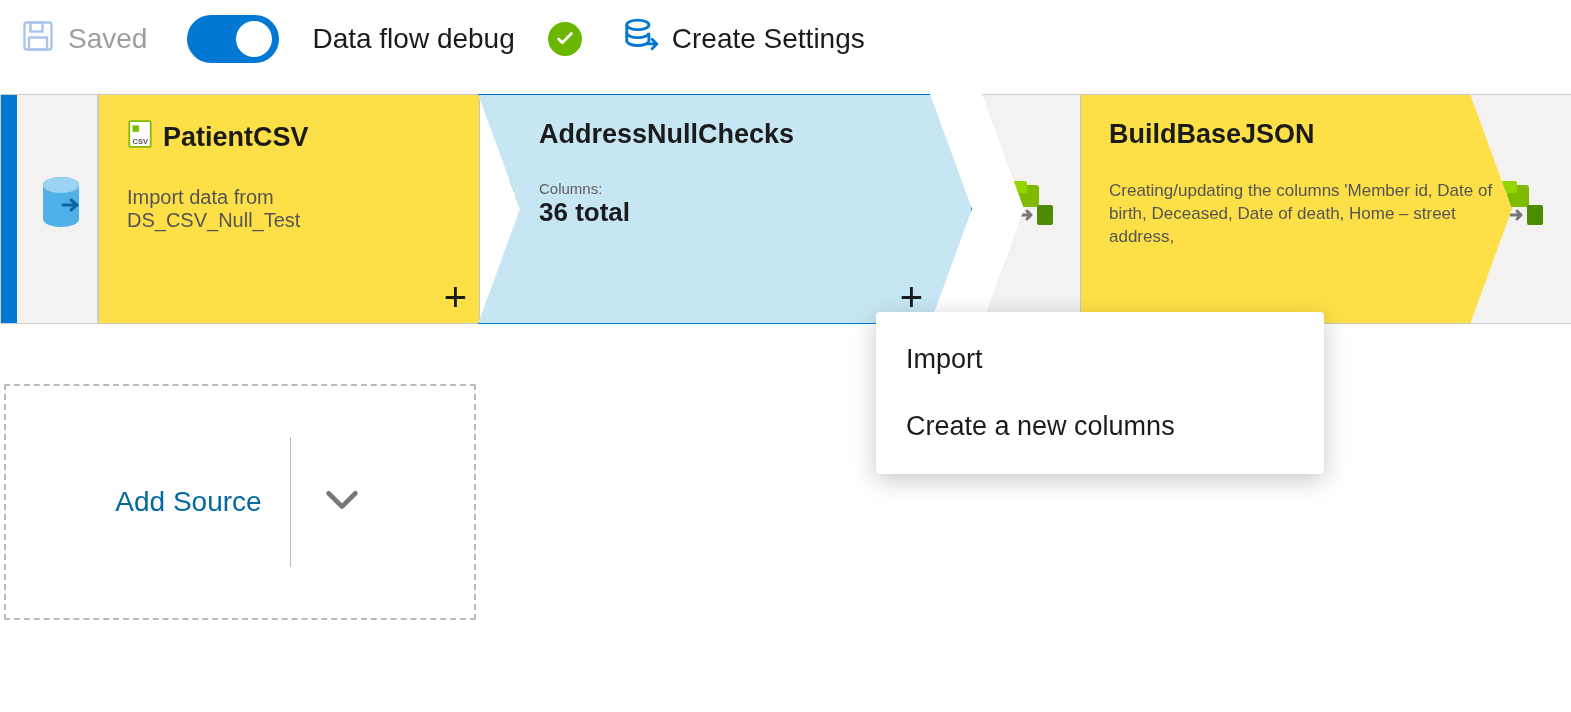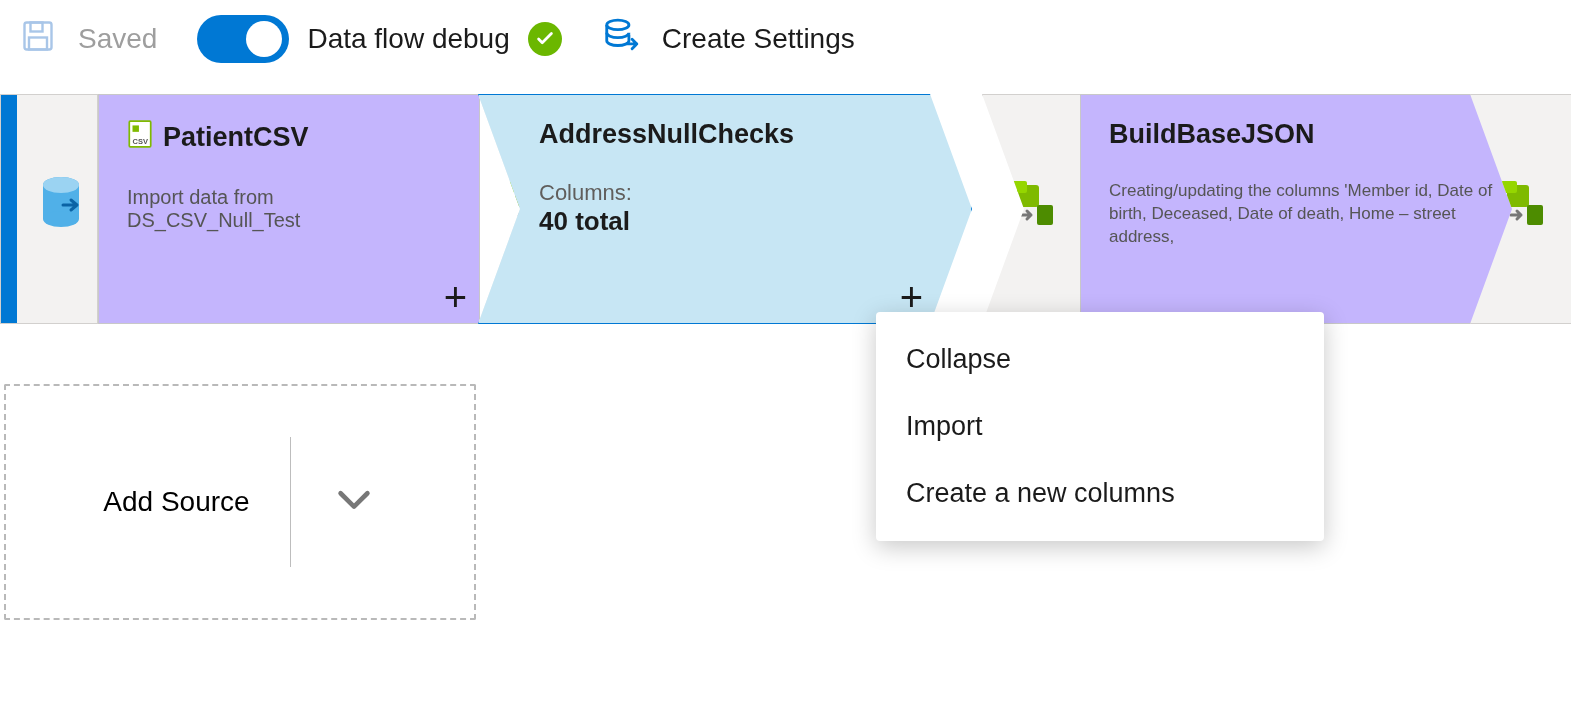--- a/index.html
+++ b/index.html
@@ -15,33 +15,33 @@
   .toolbar {
     display: flex;
     align-items: center;
     gap: 40px;
     padding: 12px 20px 18px 20px;
     height: 84px;
   }
   .tb-item {
     display: flex;
     align-items: center;
-    gap: 22px;
+    gap: 12px;
     font-size: 28px;
     font-weight: 400;
     color: #1b1b1b;
     cursor: pointer;
   }
   .tb-saved { color: #9e9e9e; cursor: default; }
   .tb-saved .save-icon svg { color: #a9c6e8; }
   .tb-validate svg { color: #0078d4; }
   .toggle-wrap {
     display: flex;
     align-items: center;
-    gap: 18px;
+    gap: 33px;
     font-size: 28px;
   }
   .toggle {
     width: 92px; height: 48px;
     background: #0078d4;
     border-radius: 24px;
     position: relative;
   }
   .toggle::after {
     content: "";
@@ -95,38 +95,38 @@
     position: absolute;
     left: 38px; top: 80px;
     width: 44px; height: 56px;
   }
 
   
   .node {
     position: absolute;
     top: 0;
     height: 230px;
-    background: #c4b5fd;
+    background: #fde047;
     border: 1px solid #c8c8c8;
     padding: 24px 28px 10px 28px;
   }
   .node .title {
     font-size: 27px;
     font-weight: 600;
     color: #1b1b1b;
     margin-bottom: 30px;
     display: flex;
     align-items: center;
     gap: 10px;
   }
   .node .desc {
     font-size: 20px;
     color: #555;
   }
-  .node .columns-label { font-size: 22px; color: #605e5c; }
+  .node .columns-label { font-size: 15px; color: #605e5c; }
   .node .columns-total { font-size: 26px; font-weight: 600; color: #1b1b1b; }
 
   
   .node.selected {
     background: #c7e6f4;
     border-color: #0078d4;
   }
   .arrow-shape-in {
     clip-path: polygon(0 0, calc(100% - 42px) 0, 100% 50%, calc(100% - 42px) 100%, 0 100%, 42px 50%);
     padding-left: 60px;
@@ -170,22 +170,22 @@
     position: absolute;
     top: 300px;
     left: 4px;
     width: 472px;
     height: 236px;
     border: 2px dashed #b9b9b9;
     border-radius: 2px;
     display: flex;
     align-items: center;
     justify-content: center;
-    gap: 40px;
-    color: #000000;
+    gap: 28px;
+    color: #0369a1;
     font-size: 28px;
     cursor: pointer;
   }
   .add-source .vline {
     width: 1px; height: 130px;
     background: #bdbdbd;
   }
   .add-source svg { color: #777; }
 
   
@@ -288,21 +288,21 @@
           <path d="M10 34h10m0 0l-4-4m4 4l-4 4" stroke="#777" stroke-width="3" fill="none" stroke-linecap="round" stroke-linejoin="round"></path>
         </svg>
       </span>
     </div>
 
     <div class="node selected arrow-shape-in" style="left:478px; width:494px;">
       <div class="title">
         <span>AddressNullChecks</span>
       </div>
       <div class="columns-label">Columns:</div>
-      <div class="columns-total">40 total</div>
+      <div class="columns-total">36 total</div>
       <span class="plus-btn" style="right:48px;">+</span>
     </div>
 
     <div class="connector" style="left:982px; width:100px;">
       <span class="conn-bar"></span>
       <span class="deriv-icon" style="left:28px;">
         <svg width="50" height="50" viewBox="0 0 50 50">
           <rect x="6" y="4" width="22" height="22" rx="3" fill="#7fba00"></rect>
           <rect x="0" y="0" width="16" height="12" rx="2" fill="#95d600"></rect>
           <rect x="26" y="24" width="16" height="20" rx="2" fill="#4d8c00"></rect>
@@ -336,18 +336,17 @@
     <span>Add Source</span>
     <span class="vline"></span>
     <span>
       <svg width="46" height="46" viewBox="0 0 24 24">
           <path d="M5 9l7 7 7-7" stroke="currentColor" stroke-width="2.4" fill="none" stroke-linecap="round" stroke-linejoin="round"></path>
         </svg>
     </span>
   </div>
 
   <div class="ctx-menu">
-    <div class="ctx-item">Collapse</div>
     <div class="ctx-item">Import</div>
     <div class="ctx-item">Create a new columns</div>
   </div>
 
 </div>
 
 </body></html>

